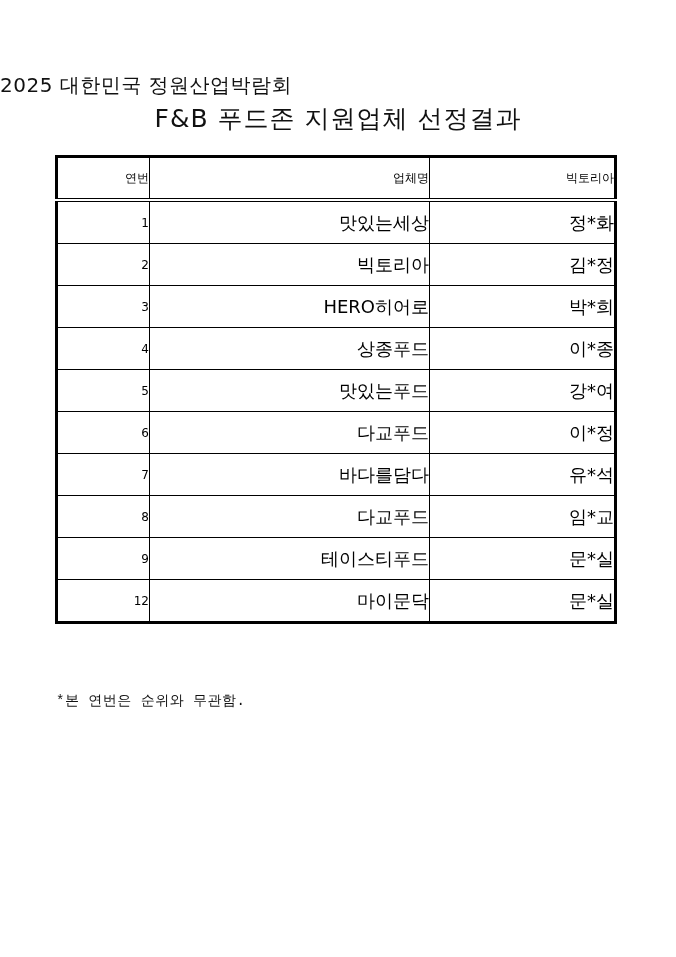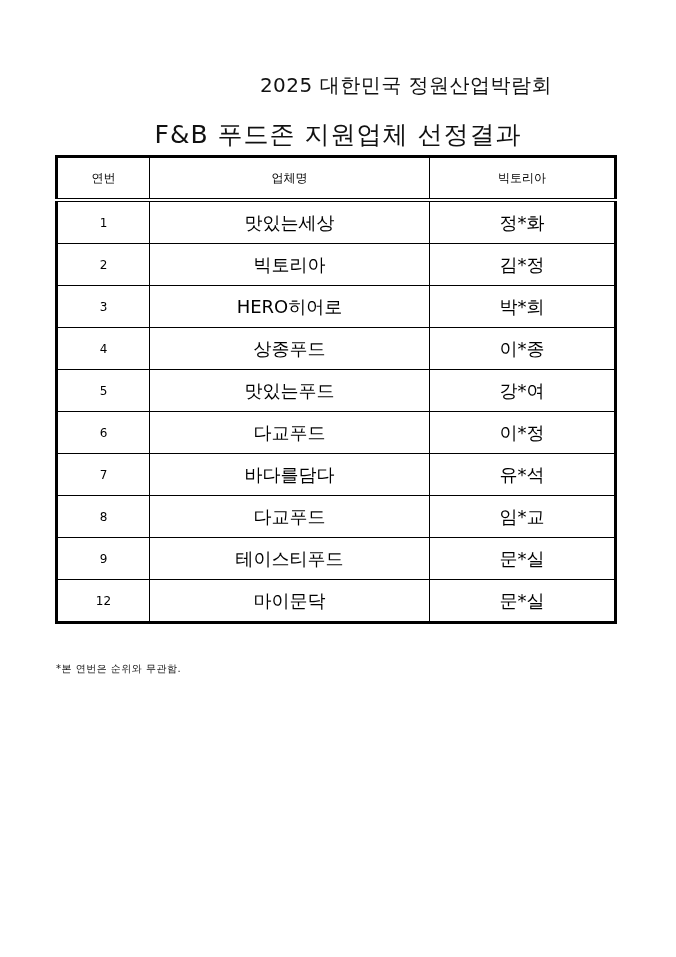--- a/index.html
+++ b/index.html
@@ -13,47 +13,47 @@
       position: relative;
       font-family: "DejaVu Sans", "Liberation Sans", sans-serif;
       color: #000;
       overflow: hidden;
     }
     .title-1 {
       position: absolute;
       top: 72px;
       left: 0;
       width: 552px;
-      text-align: right;
+      text-align: left;
       font-size: 20px;
       letter-spacing: 0.5px;
       color: #111;
     }
     .title-2 {
       position: absolute;
-      top: 118px;
+      top: 102px;
       left: 0;
       width: 676px;
       text-align: center;
       font-size: 25px;
       letter-spacing: 1px;
       color: #111;
     }
     .tbl {
       position: absolute;
       left: 55px;
       top: 155px;
       width: 562px;
       border-collapse: collapse;
       border: 3px solid #000;
       table-layout: fixed;
     }
     .tbl td, .tbl th {
       border: 1px solid #000;
-      text-align: center;
+      text-align: right;
       vertical-align: middle;
       padding: 0;
       font-weight: normal;
       margin-left: 14px;
     }
     .tbl th {
       height: 40px;
       font-size: 12px;
       border-bottom: 4px double #000;
     }
@@ -63,24 +63,25 @@
     }
     .tbl td.num {
       font-size: 12px;
     }
     .col-no { width: 93px; }
     .col-name { width: 280px; }
     .col-rep { width: auto; }
     .note {
       position: absolute;
       left: 56px;
-      top: 662px;
-      font-size: 10px;
+      top: 692px;
+      font-size: 14px;
       color: #111;
       letter-spacing: 0.5px;
+      font-family: Liberation Mono, monospace;
     }
   </style>
 </head>
 <body>
 
 <div class="title-1">2025 대한민국 정원산업박람회</div>
 <div class="title-2">F&amp;B 푸드존 지원업체 선정결과</div>
 
 <table class="tbl">
   <colgroup>

